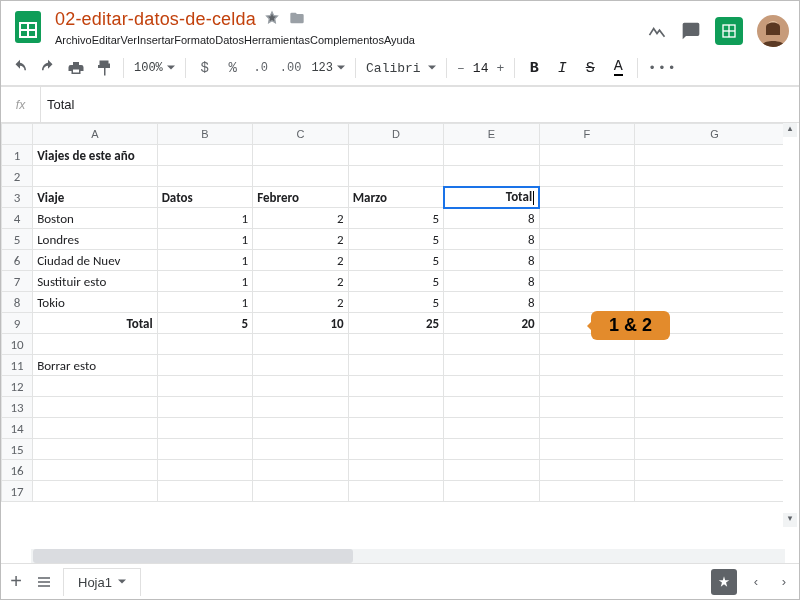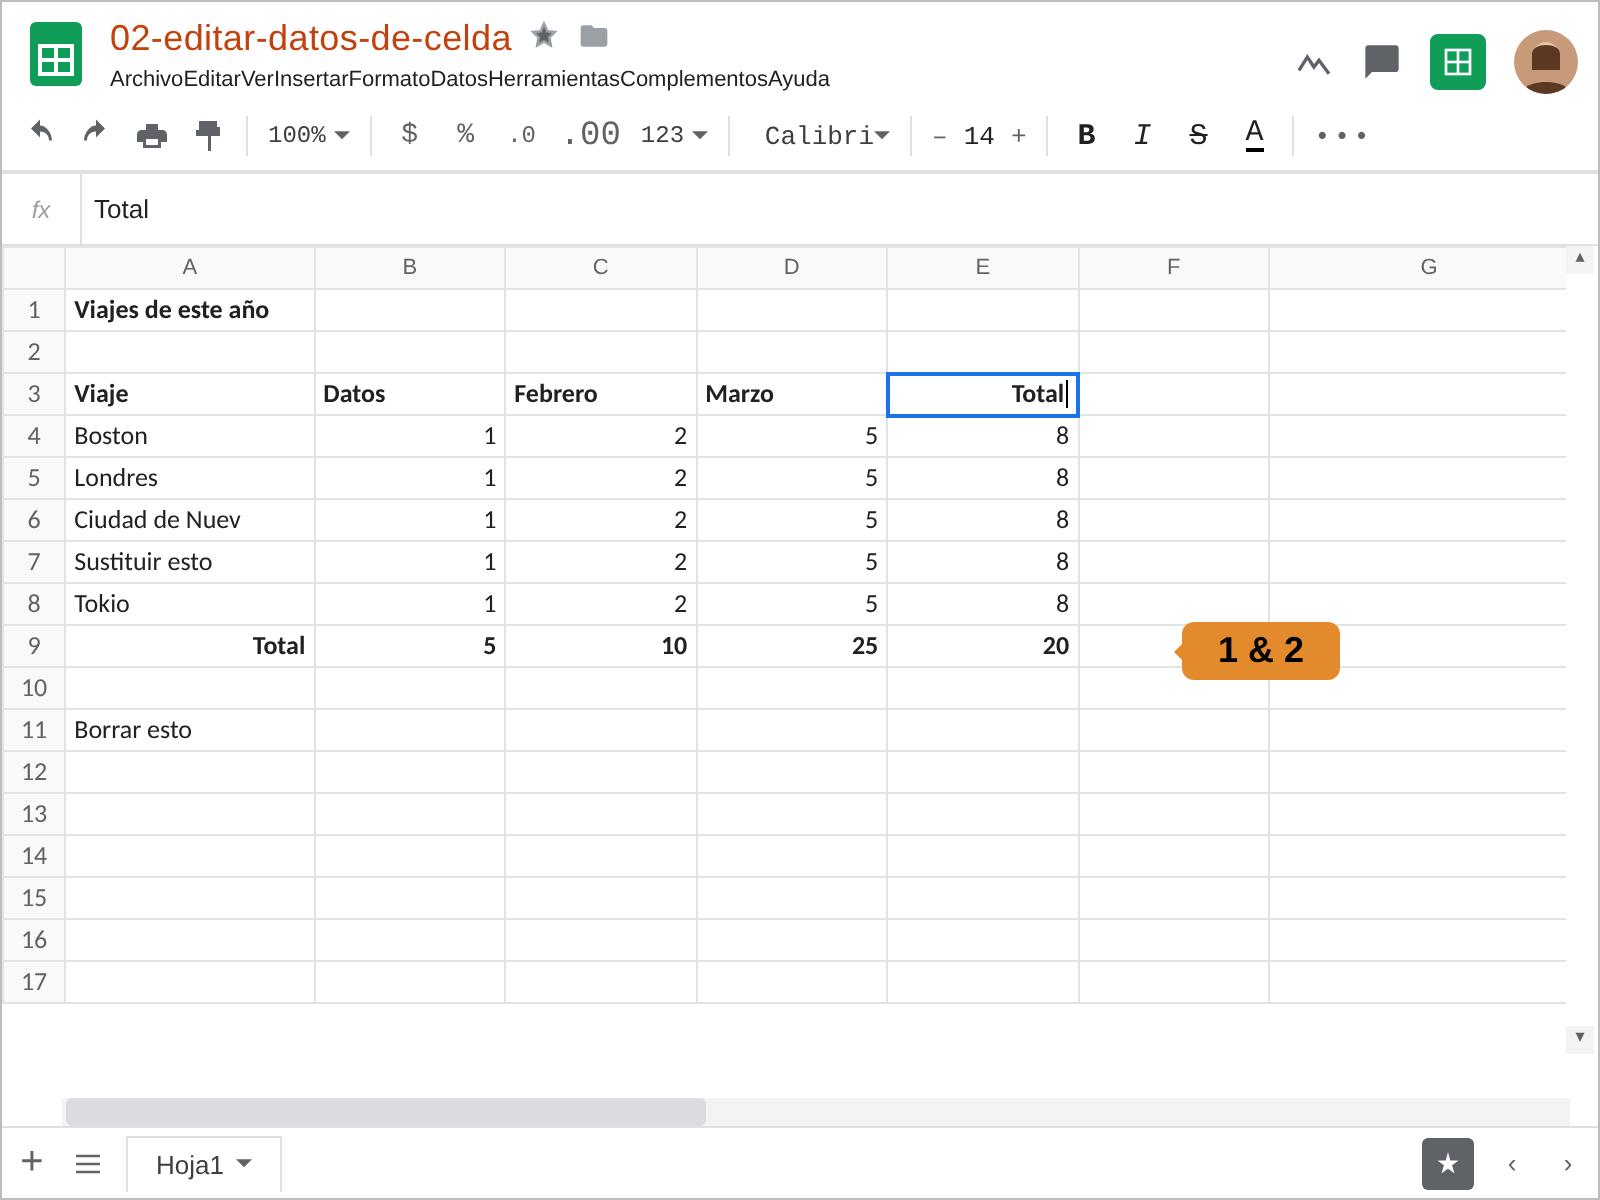--- a/index.html
+++ b/index.html
@@ -16,21 +16,21 @@
   .right-icons { display: flex; align-items: center; gap: 14px; padding-top: 6px; }
   .gs-square { width: 28px; height: 28px; border-radius: 4px; background: #0f9d58; display: flex; align-items: center; justify-content: center; color: #fff; font-size: 14px; font-weight: bold; }
   .avatar { width: 32px; height: 32px; border-radius: 50%; overflow: hidden; }
   .avatar svg { width: 100%; height: 100%; }
   .icon-gray { fill: #5f6368; }
   
   .toolbar { display: flex; align-items: center; gap: 10px; padding: 4px 10px; border-bottom: 1px solid #e0e0e0; border-top: 1px solid #fff; height: 38px; box-shadow: inset 0 -1px 0 #e0e0e0; font-family: Liberation Mono, monospace; }
   .tb-btn { display: inline-flex; align-items: center; justify-content: center; cursor: pointer; min-width: 18px; }
   .vline { width: 1px; height: 20px; background: #e0e0e0; }
   .zoom { font-size: 12px; color: #3c4043; display: flex; align-items: center; gap: 4px; }
-  .font-sel { font-size: 13px; color: #3c4043; min-width: 70px; display: flex; align-items: center; justify-content: flex-end; }
+  .font-sel { font-size: 13px; color: #3c4043; min-width: 70px; display: flex; align-items: center; justify-content: space-between; }
   .size-sel { font-size: 13px; display:flex; align-items:center; gap:8px; }
   .bold-b { font-weight: bold; font-size:15px; }
   .ul-A { font-size:15px; border-bottom:2px solid #000; line-height:14px; }
   
   .fxbar { display: flex; align-items: center; height: 36px; border-bottom: 1px solid #e0e0e0; }
   .fxlabel { width: 40px; text-align: center; font-style: italic; color: #9e9e9e; font-size: 12px; border-right:1px solid #e0e0e0; height:100%; display:flex; align-items:center; justify-content:center; }
   .fxval { padding-left: 6px; font-size: 13px; }
   
   .grid-area { flex: 1; position: relative; overflow: hidden; }
   table.sheet { border-collapse: collapse; width: 794px; table-layout: fixed; }
@@ -147,21 +147,21 @@
     <span class="zoom">
         <span>100%</span>
         <svg width="8" height="8" viewBox="0 0 10 10">
           <path fill="#5f6368" d="M0 2l5 5 5-5z"></path>
         </svg>
       </span>
     <span class="vline"></span>
     <span class="tb-btn" style="font-size:14px;color:#5f6368">$</span>
     <span class="tb-btn" style="font-size:14px;color:#5f6368">%</span>
     <span class="tb-btn" style="font-size:12px;color:#5f6368">.0<sub></sub></span>
-    <span class="tb-btn" style="font-size:17px;color:#5f6368">.00</span>
+    <span class="tb-btn" style="font-size:12px;color:#5f6368">.00</span>
     <span class="zoom">
         <span>123</span>
         <svg width="8" height="8" viewBox="0 0 10 10">
           <path fill="#5f6368" d="M0 2l5 5 5-5z"></path>
         </svg>
       </span>
     <span class="vline"></span>
     <span class="font-sel">
         <span>Calibri</span>
         <svg width="8" height="8" viewBox="0 0 10 10">

